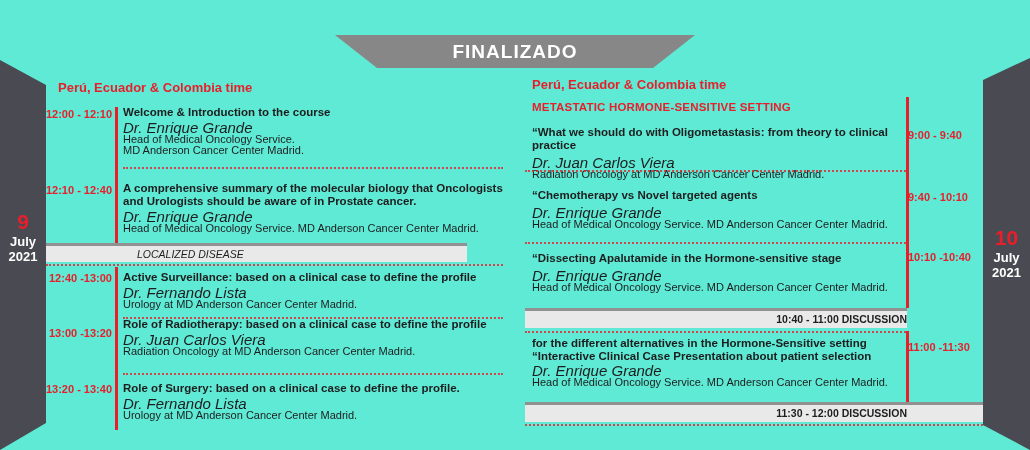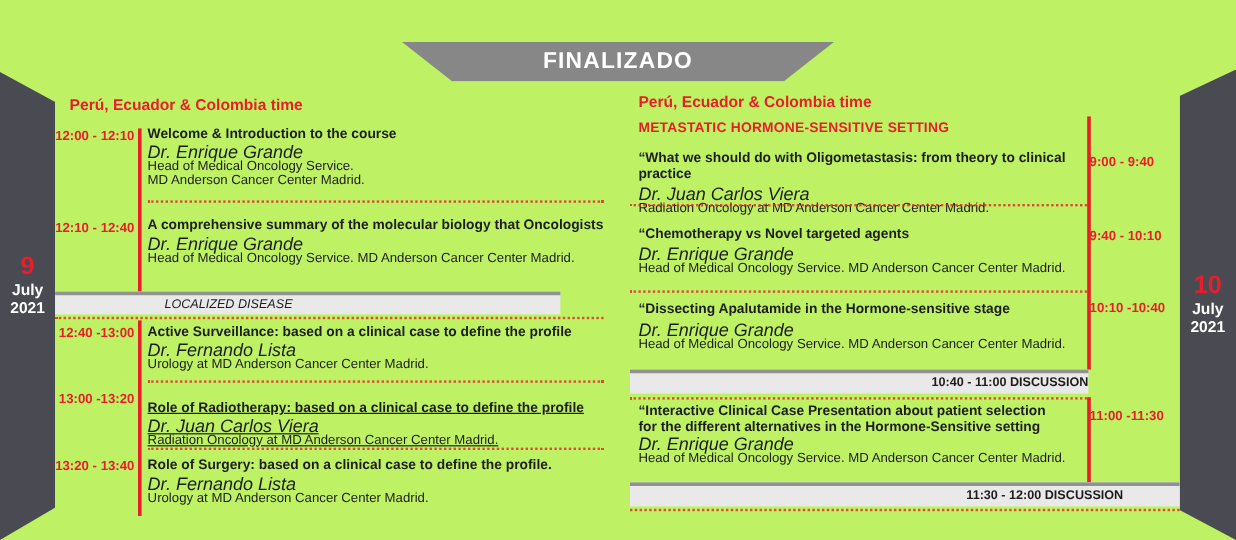--- a/index.html
+++ b/index.html
@@ -1,17 +1,17 @@
 <!DOCTYPE html>
 <html><head>
 <meta charset="utf-8">
 <style>
   html,body{margin:0;padding:0;background:#ffffff;}
   #canvas{
-    position:relative;width:1030px;height:450px;overflow:hidden;background:#bef264;
+    position:relative;width:1030px;height:450px;overflow:hidden;background:#5eead4;
     font-family:"Liberation Sans","DejaVu Sans",sans-serif;color:#1d1d1f;
   }
   
   .banner{
     position:absolute;left:335px;top:35px;width:360px;height:33px;
     background:#878787;color:#ffffff;text-align:center;line-height:33px;
     font-size:19px;font-weight:bold;letter-spacing:1px;
     clip-path:polygon(0 0,100% 0,calc(100% - 42px) 100%,42px 100%);
   }
   
@@ -83,39 +83,40 @@
     <div class="title">Welcome &amp; Introduction to the course</div>
     <div class="speaker">Dr. Enrique Grande</div>
     <div class="aff">Head of Medical Oncology Service.</div>
     <div class="aff">MD Anderson Cancer Center Madrid.</div>
   </div>
   <div class="dots" style="left:123px;top:167px;width:380px;"></div>
 
   <div class="ltime" style="top:184px;">12:10 - 12:40</div>
   <div class="sess sess-l" style="top:182px;">
     <div class="title">A comprehensive summary of the molecular biology that Oncologists</div>
+    <div class="title">and Urologists should be aware of in Prostate cancer.</div>
     <div class="speaker">Dr. Enrique Grande</div>
     <div class="aff">Head of Medical Oncology Service. MD Anderson Cancer Center Madrid.</div>
   </div>
 
   <div class="graybar" style="left:46px;top:243px;width:407px;height:16px;padding-left:14px;font-style:italic;">
     <div class="lbl" style="padding-left:77px;">LOCALIZED DISEASE</div>
   </div>
   <div class="dots" style="left:46px;top:264px;width:457px;"></div>
 
   <div class="ltime" style="top:272px;">12:40 -13:00</div>
   <div class="sess sess-l" style="top:271px;">
     <div class="title">Active Surveillance: based on a clinical case to define the profile</div>
     <div class="speaker">Dr. Fernando Lista</div>
     <div class="aff">Urology at MD Anderson Cancer Center Madrid.</div>
   </div>
   <div class="dots" style="left:123px;top:317px;width:380px;"></div>
 
   <div class="ltime" style="top:327px;">13:00 -13:20</div>
-  <div class="sess sess-l" style="top:334px;text-decoration:underline;">
+  <div class="sess sess-l" style="top:318px;">
     <div class="title">Role of Radiotherapy: based on a clinical case to define the profile</div>
     <div class="speaker">Dr. Juan Carlos Viera</div>
     <div class="aff">Radiation Oncology at MD Anderson Cancer Center Madrid.</div>
   </div>
   <div class="dots" style="left:123px;top:373px;width:380px;"></div>
 
   <div class="ltime" style="top:383px;">13:20 - 13:40</div>
   <div class="sess sess-l" style="top:382px;">
     <div class="title">Role of Surgery: based on a clinical case to define the profile.</div>
     <div class="speaker">Dr. Fernando Lista</div>
@@ -151,24 +152,24 @@
     <div class="aff">Head of Medical Oncology Service. MD Anderson Cancer Center Madrid.</div>
   </div>
 
   <div class="graybar graybar-r" style="left:525px;top:308px;width:382px;height:17px;">
     <div class="lbl" style="line-height: 17px; padding-right: 0px;">10:40 - 11:00 DISCUSSION</div>
   </div>
   <div class="dots" style="left:525px;top:331px;width:381px;"></div>
 
   <div class="rtime" style="top:341px;">11:00 -11:30</div>
   <div class="sess sess-r" style="top:337px;">
+    <div class="title">for the different alternatives in the Hormone-Sensitive setting</div>
     <div class="title">“Interactive Clinical Case Presentation about patient selection</div>
-    <div class="title">for the different alternatives in the Hormone-Sensitive setting</div>
     <div class="speaker" style="margin-top:2px;">Dr. Enrique Grande</div>
     <div class="aff">Head of Medical Oncology Service. MD Anderson Cancer Center Madrid.</div>
   </div>
 
   <div class="graybar graybar-r" style="left:525px;top:402px;width:458px;height:17px;">
-    <div class="lbl" style="line-height:17px;padding-right:47px;">11:30 - 12:00 DISCUSSION</div>
+    <div class="lbl" style="line-height:17px;padding-right:76px;">11:30 - 12:00 DISCUSSION</div>
   </div>
   <div class="dots" style="left:525px;top:424px;width:458px;"></div>
 
 </div>
 
 </body></html>

